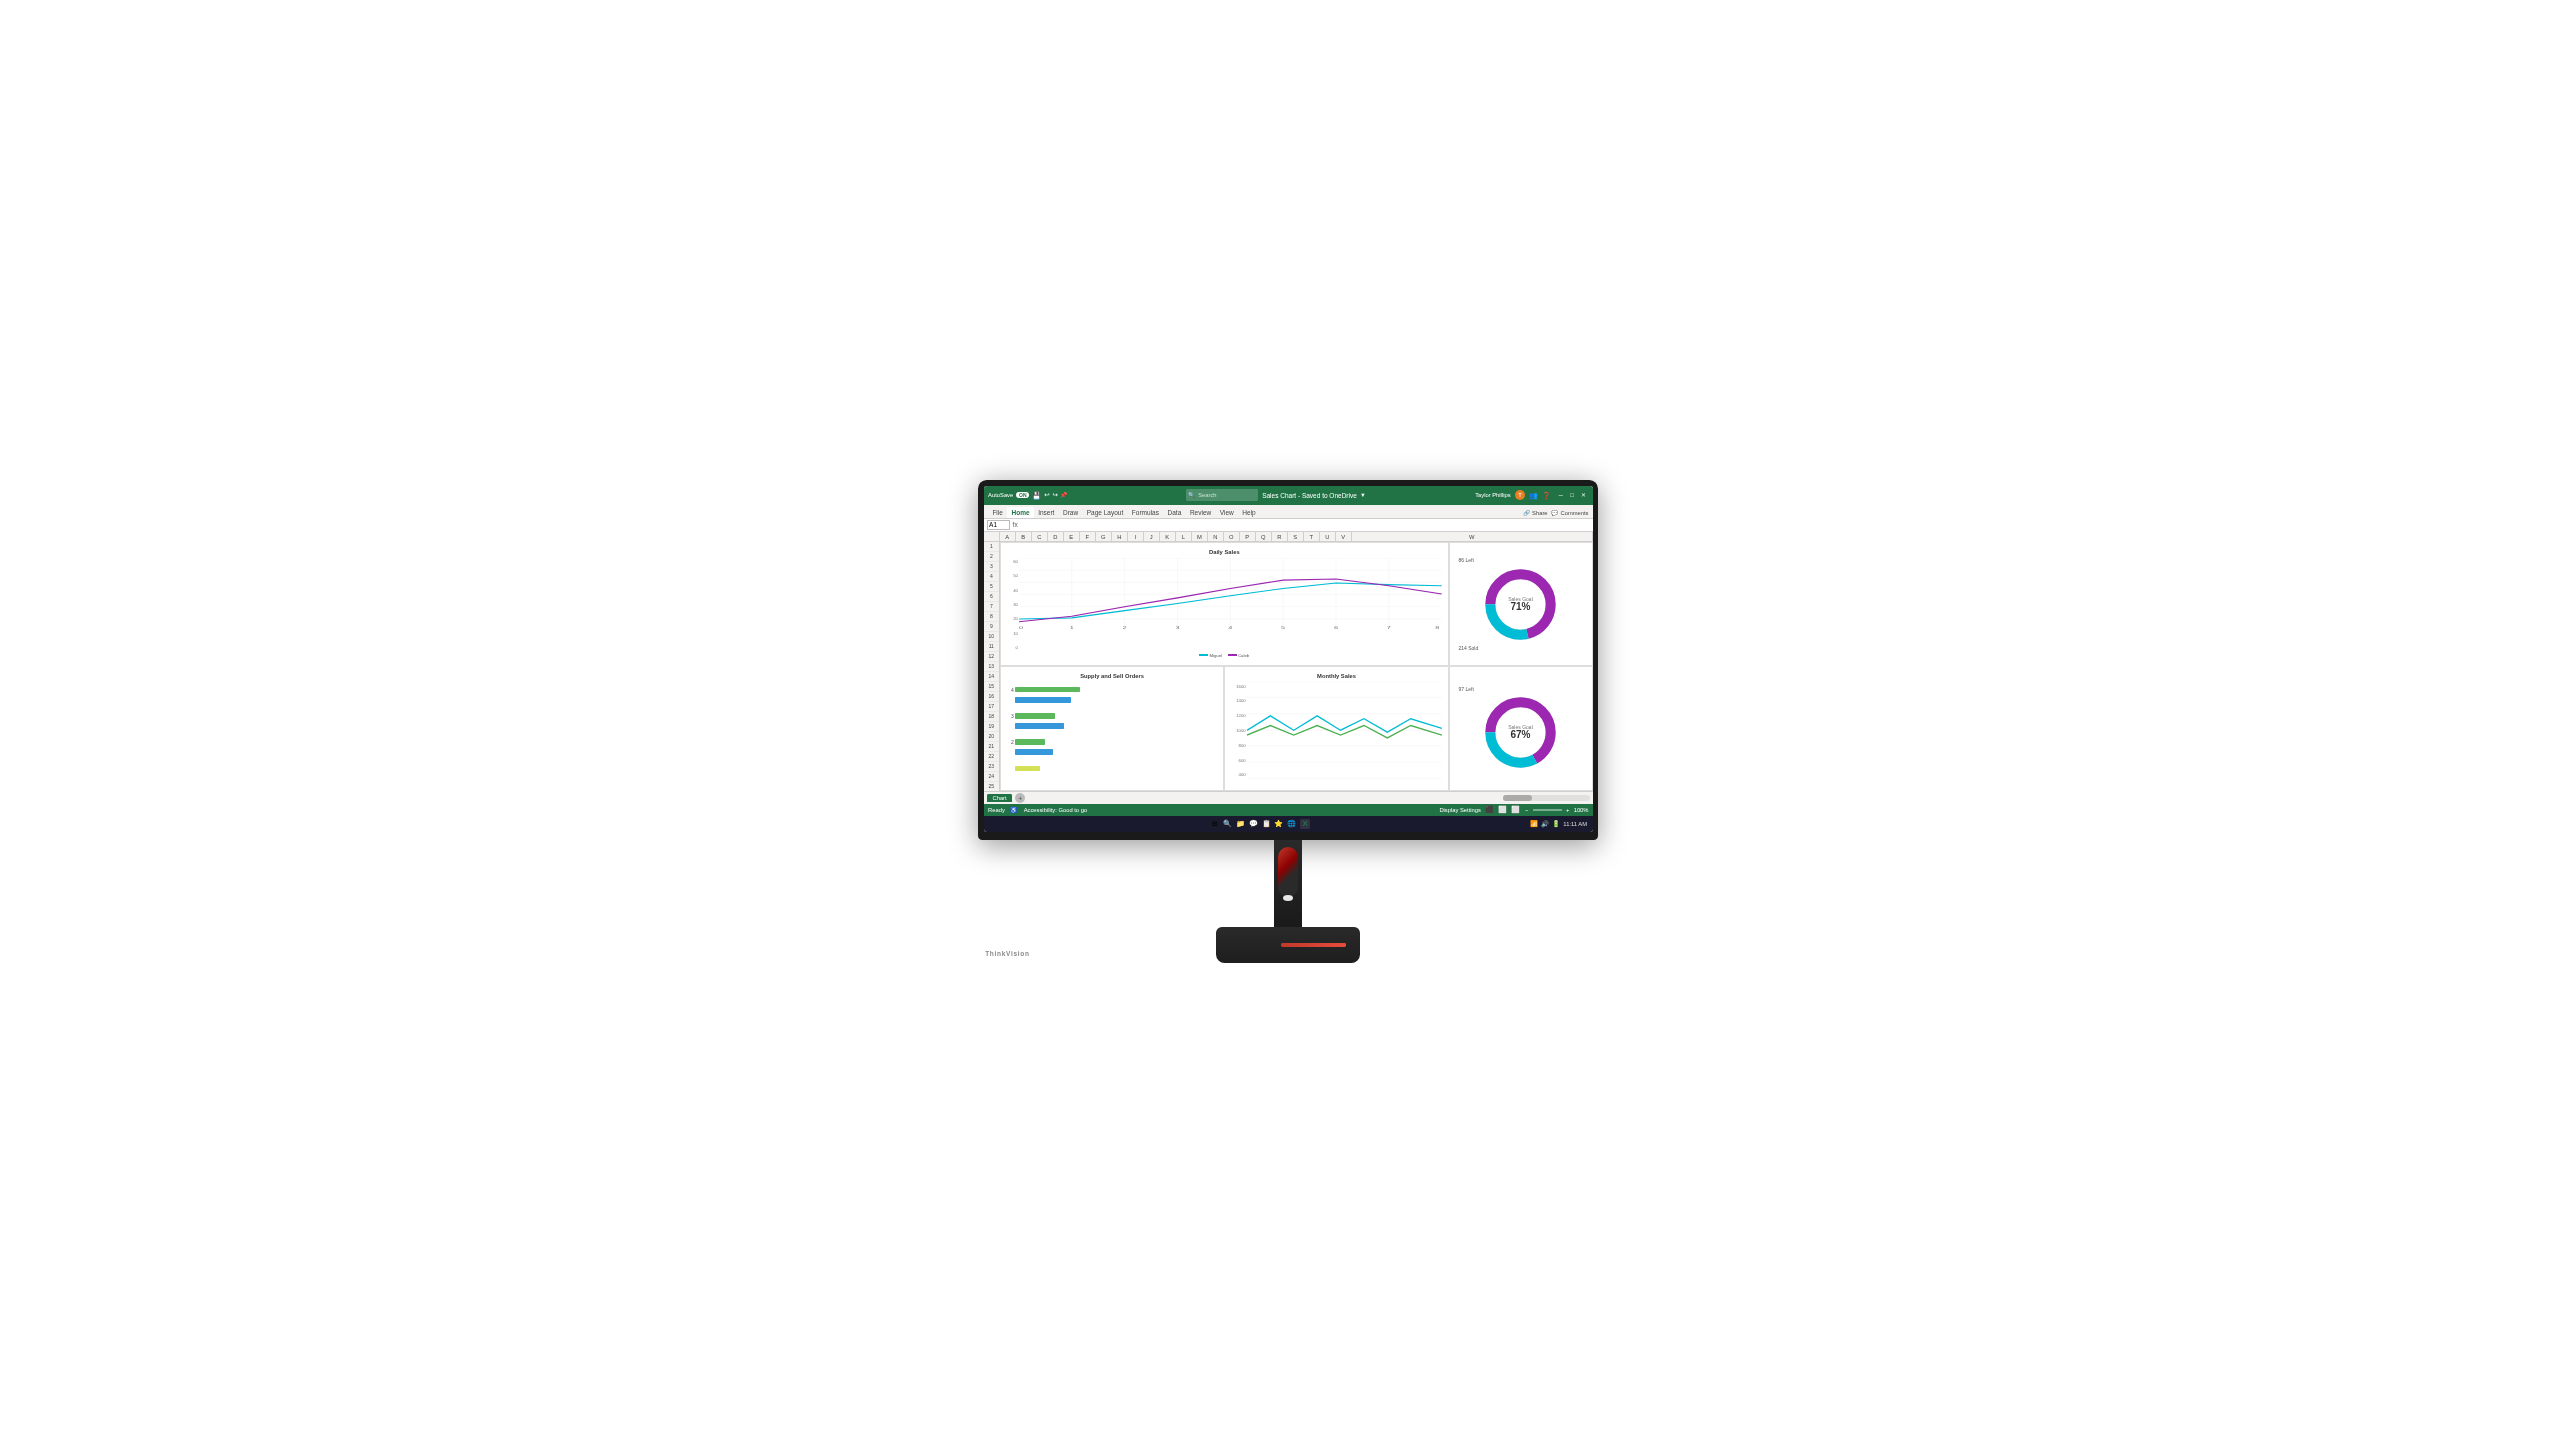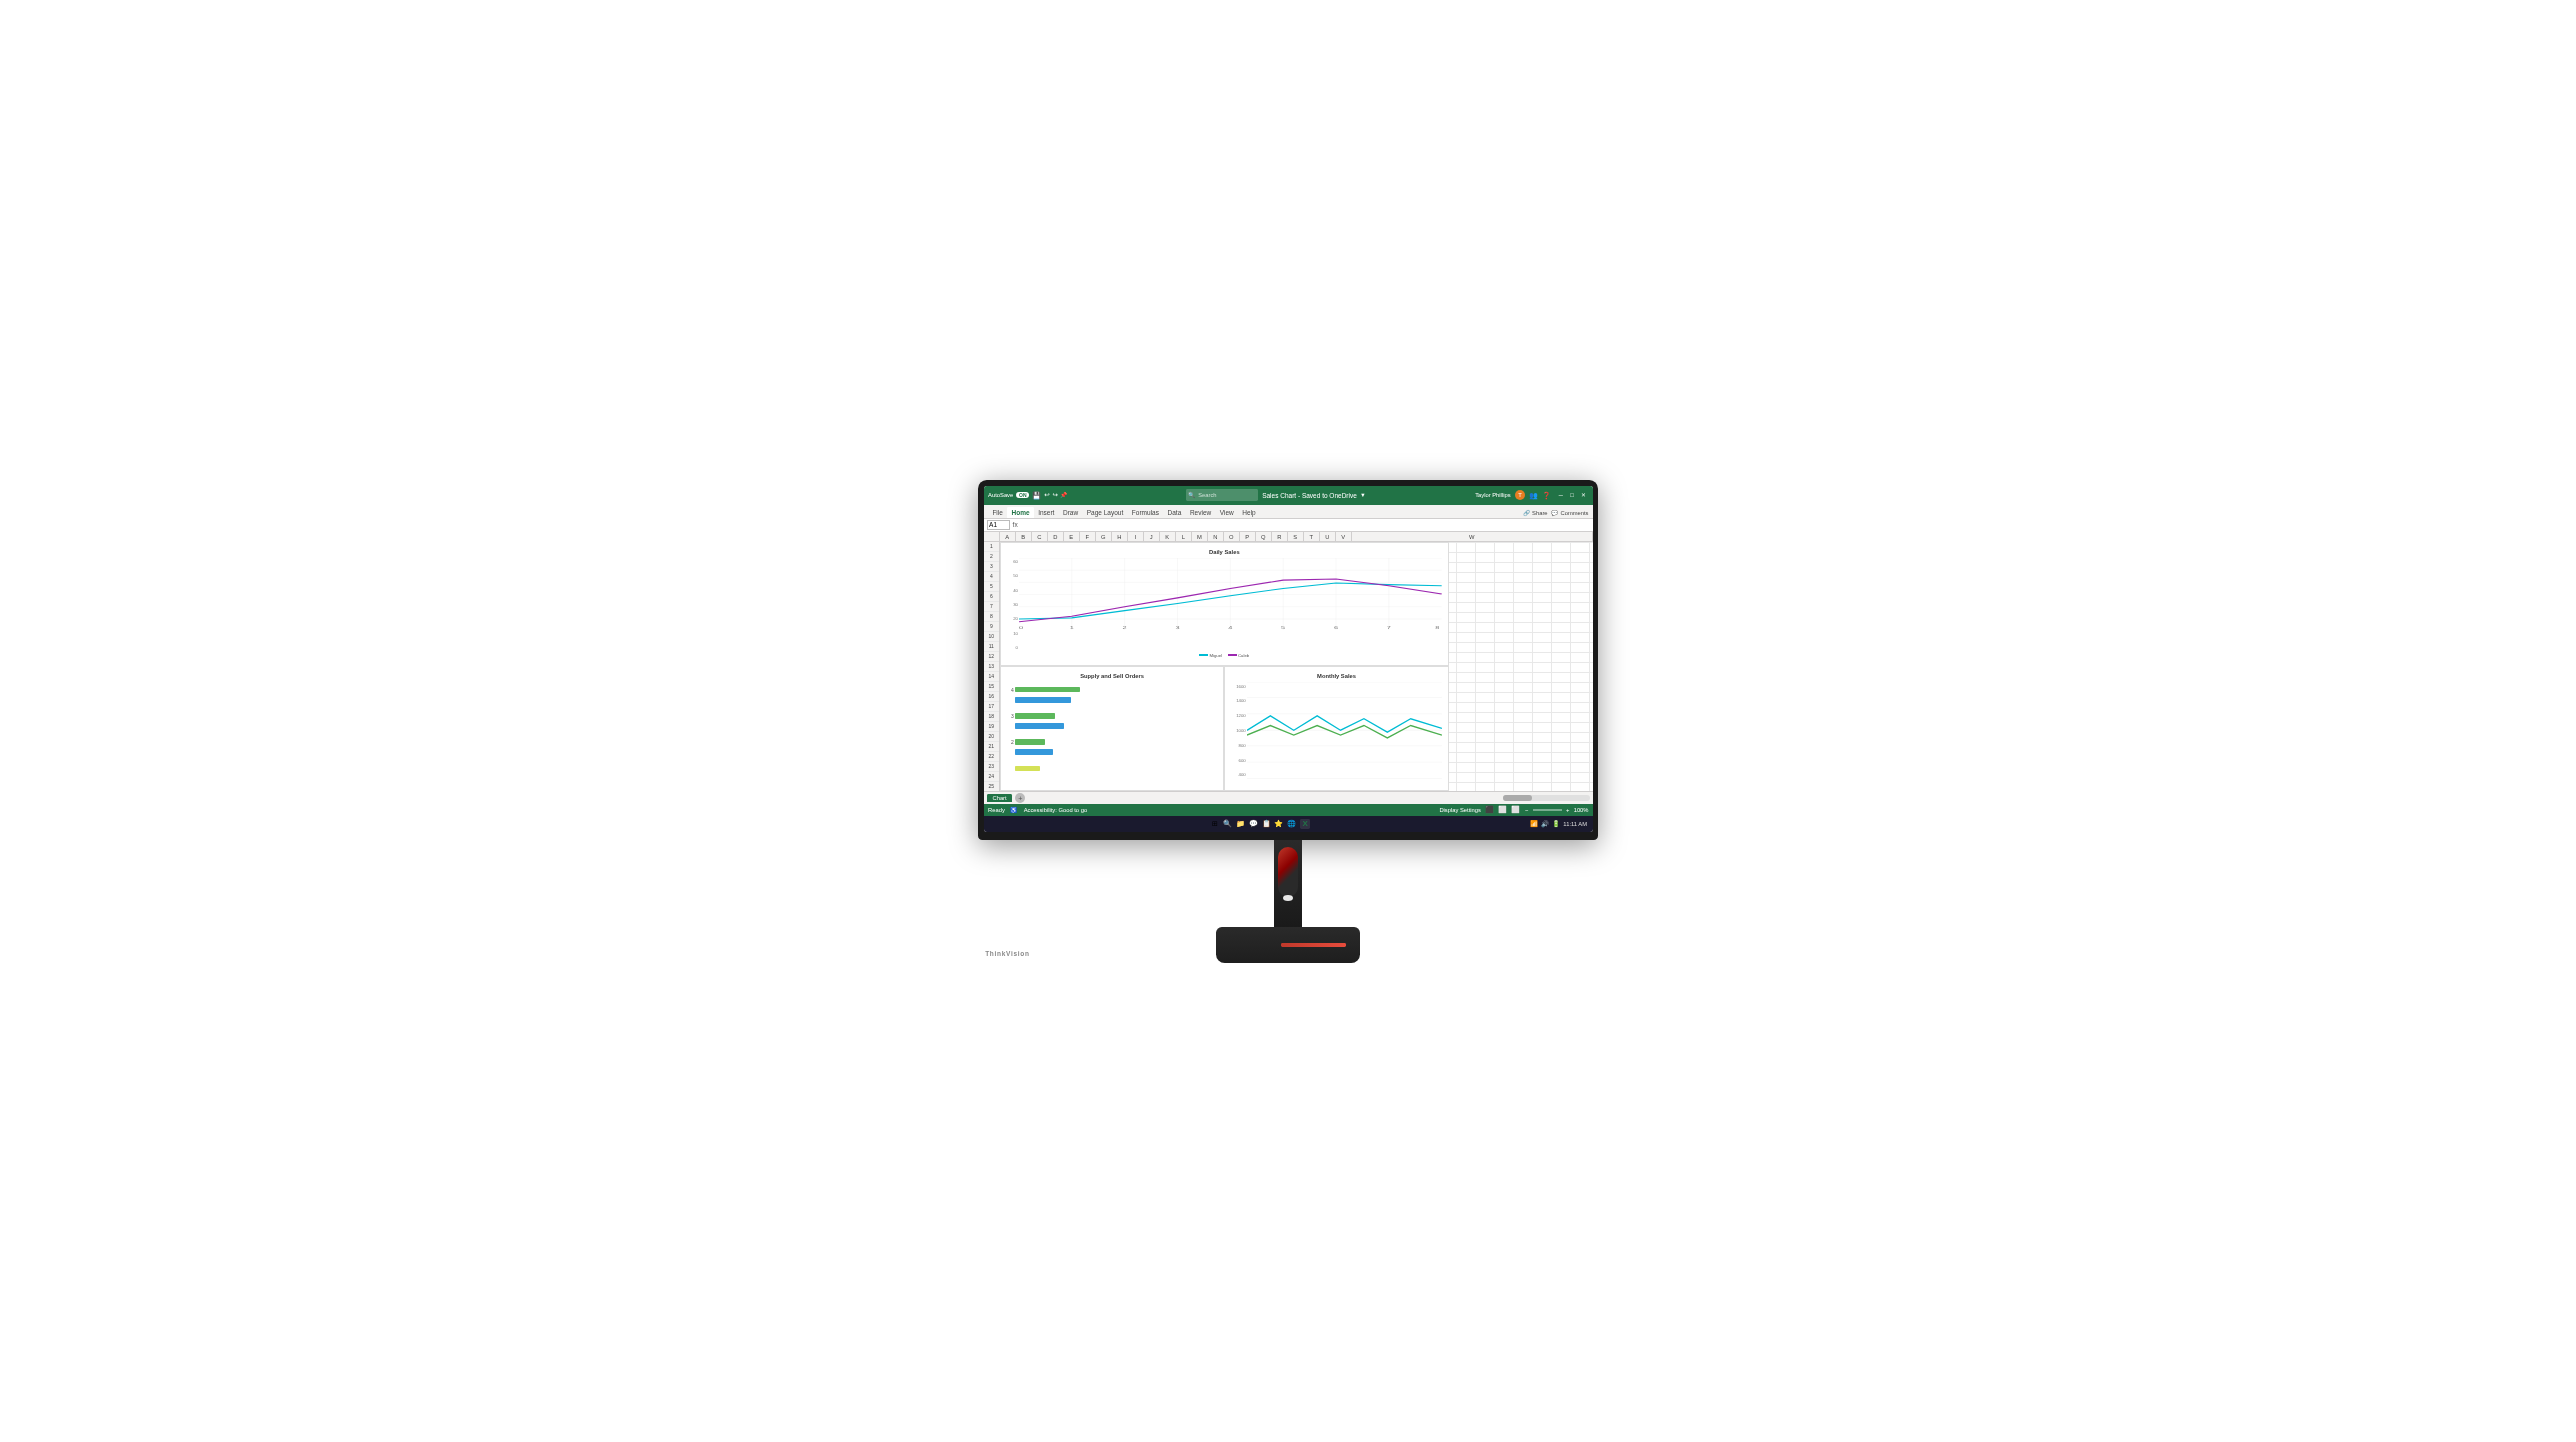--- a/index.html
+++ b/index.html
@@ -721,20 +721,38 @@
                       <div class="legend-line" style="background:#00bcd4;"></div>
                       <span>Miguel</span>
                     </div>
                     <div class="legend-item">
                       <div class="legend-line" style="background:#9c27b0;"></div>
                       <span>Caleb</span>
                     </div>
                   </div>
                 </div>
 
+                <div class="chart-box" style="grid-column:3; grid-row:1;">
+                  <div class="donut-container">
+                    <div class="donut-label-top">86 Left</div>
+                    <svg width="79" height="79" viewBox="0 0 110 110" style="font-size:10px">
+
+                      <circle cx="55" cy="55" r="42" fill="none" stroke="#e0e0e0" stroke-width="14"></circle>
+
+                      <circle cx="55" cy="55" r="42" fill="none" stroke="#9c27b0" stroke-width="14" stroke-dasharray="188 76" stroke-dashoffset="66" transform="rotate(-90 55 55)"></circle>
+
+                      <circle cx="55" cy="55" r="42" fill="none" stroke="#00bcd4" stroke-width="14" stroke-dasharray="76 188" stroke-dashoffset="-122" transform="rotate(-90 55 55)"></circle>
+
+                      <circle cx="55" cy="55" r="30" fill="white"></circle>
+                      <text x="55" y="50" text-anchor="middle" font-size="7" fill="#777">Sales Goal</text>
+                      <text x="55" y="63" text-anchor="middle" font-size="14" font-weight="bold" fill="#333">71%</text>
+                    </svg>
+                    <div class="donut-label-bottom">214 Sold</div>
+                  </div>
+                </div>
 
                 <div class="chart-box" style="grid-column:1; grid-row:2;">
                   <div class="chart-title">Supply and Sell Orders</div>
                   <div class="bar-chart-container">
 
                     <div>
                       <div class="bar-row">
                         <span class="bar-label">4</span>
                         <div class="bar-green" style="width:65px;"></div>
                       </div>
@@ -796,20 +814,35 @@
                       <line x1="0" y1="83" x2="250" y2="83" stroke="#eee" stroke-width="0.5"></line>
                       <line x1="0" y1="100" x2="250" y2="100" stroke="#eee" stroke-width="0.5"></line>
 
                       <polyline points="0,50 30,35 60,50 90,35 120,50 150,38 180,52 210,38 250,48" fill="none" stroke="#00bcd4" stroke-width="1.5"></polyline>
 
                       <polyline points="0,55 30,45 60,55 90,45 120,55 150,45 180,58 210,45 250,55" fill="none" stroke="#4caf50" stroke-width="1.5"></polyline>
                     </svg>
                   </div>
                 </div>
 
+                <div class="chart-box" style="grid-column:3; grid-row:2;">
+                  <div class="donut-container">
+                    <div class="donut-label-top">97 Left</div>
+                    <svg width="79" height="79" viewBox="0 0 110 110" style="font-size:10px">
+                      <circle cx="55" cy="55" r="42" fill="none" stroke="#e0e0e0" stroke-width="14"></circle>
+
+                      <circle cx="55" cy="55" r="42" fill="none" stroke="#9c27b0" stroke-width="14" stroke-dasharray="177 87" stroke-dashoffset="66" transform="rotate(-90 55 55)"></circle>
+
+                      <circle cx="55" cy="55" r="42" fill="none" stroke="#00bcd4" stroke-width="14" stroke-dasharray="87 177" stroke-dashoffset="-111" transform="rotate(-90 55 55)"></circle>
+                      <circle cx="55" cy="55" r="30" fill="white"></circle>
+                      <text x="55" y="50" text-anchor="middle" font-size="7" fill="#777">Sales Goal</text>
+                      <text x="55" y="63" text-anchor="middle" font-size="14" font-weight="bold" fill="#333">67%</text>
+                    </svg>
+                  </div>
+                </div>
 
               </div>
             </div>
           </div>
         </div>
 
         <div class="sheet-tabs-bar">
           <div style="display:flex;align-items:center;gap:2.9px;flex:1;">
             <div class="sheet-tab">
               <span>Chart</span>

